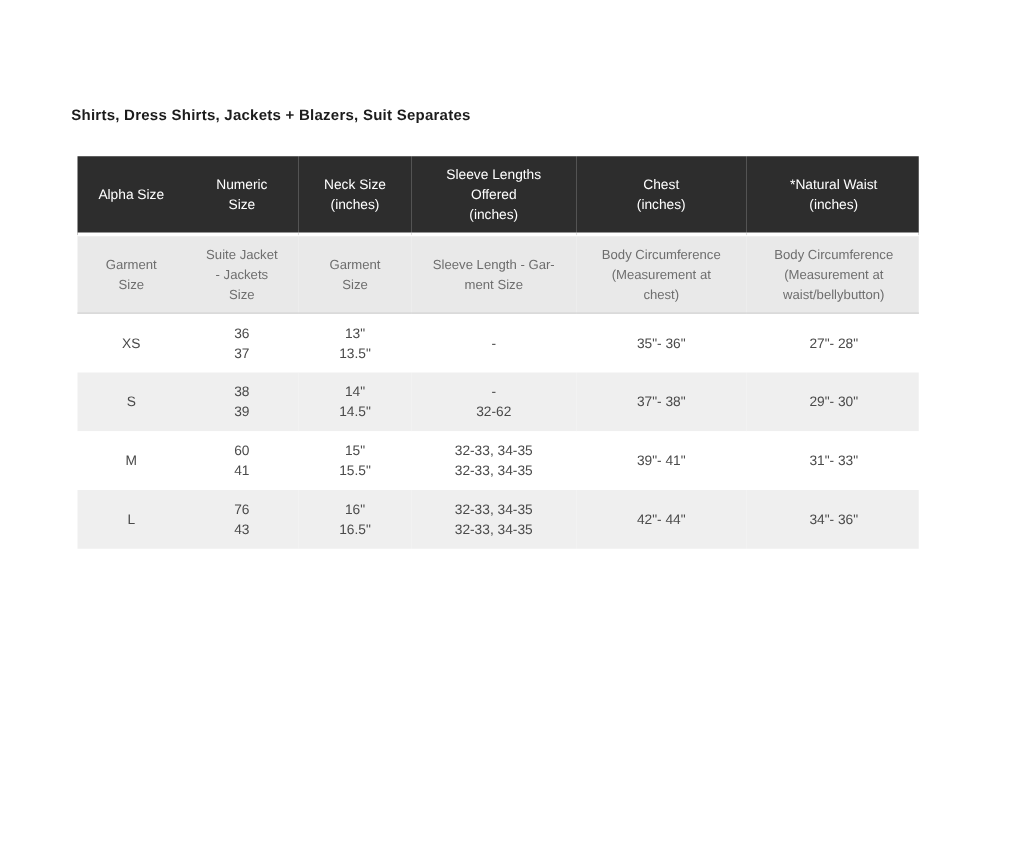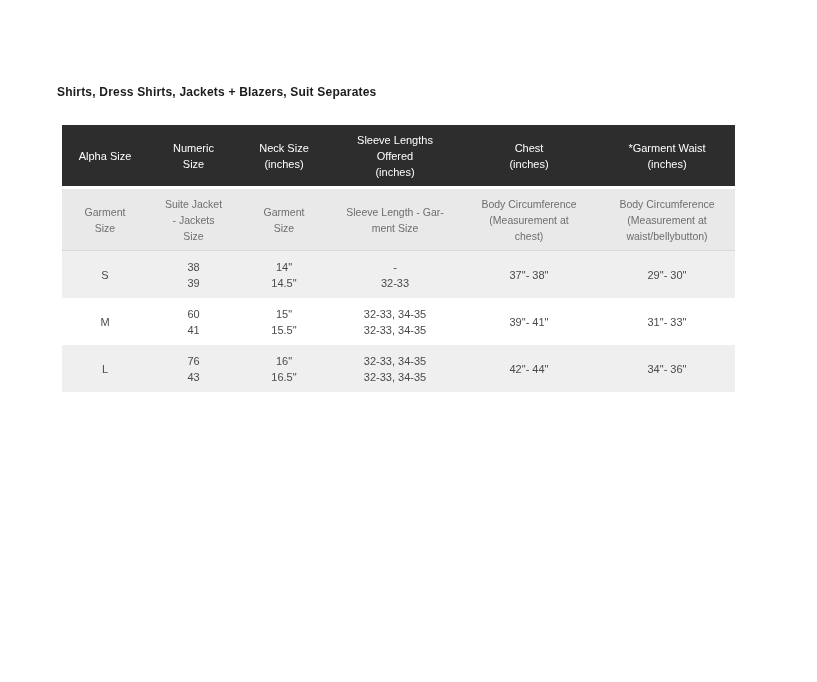--- a/index.html
+++ b/index.html
@@ -101,21 +101,21 @@
           <div class="ln">Sleeve Lengths</div>
           <div class="ln">Offered</div>
           <div class="ln">(inches)</div>
         </th>
         <th>
           <div class="ln">Chest</div>
           <div class="ln">(inches)</div>
           <div class="ln"></div>
         </th>
         <th>
-          <div class="ln">*Garment Waist</div>
+          <div class="ln">*Natural Waist</div>
           <div class="ln">(inches)</div>
           <div class="ln"></div>
         </th>
       </tr>
       <tr class="head-sub">
         <th>
           <div class="ln">Garment</div>
           <div class="ln">Size</div>
           <div class="ln"></div>
         </th>
@@ -140,33 +140,50 @@
           <div class="ln">chest)</div>
         </th>
         <th>
           <div class="ln">Body Circumference</div>
           <div class="ln">(Measurement at</div>
           <div class="ln">waist/bellybutton)</div>
         </th>
       </tr>
     </thead>
     <tbody>
+      <tr>
+        <td>XS</td>
+        <td>
+          <div class="ln">36</div>
+          <div class="ln">37</div>
+        </td>
+        <td>
+          <div class="ln">13"</div>
+          <div class="ln">13.5"</div>
+        </td>
+        <td>
+          <div class="ln">-</div>
+          <div class="ln"></div>
+        </td>
+        <td>35"- 36"</td>
+        <td>27"- 28"</td>
+      </tr>
       <tr class="alt">
         <td>S</td>
         <td>
           <div class="ln">38</div>
           <div class="ln">39</div>
         </td>
         <td>
           <div class="ln">14"</div>
           <div class="ln">14.5"</div>
         </td>
         <td>
           <div class="ln">-</div>
-          <div class="ln">32-33</div>
+          <div class="ln">32-62</div>
         </td>
         <td>37"- 38"</td>
         <td>29"- 30"</td>
       </tr>
       <tr>
         <td>M</td>
         <td>
           <div class="ln">60</div>
           <div class="ln">41</div>
         </td>

